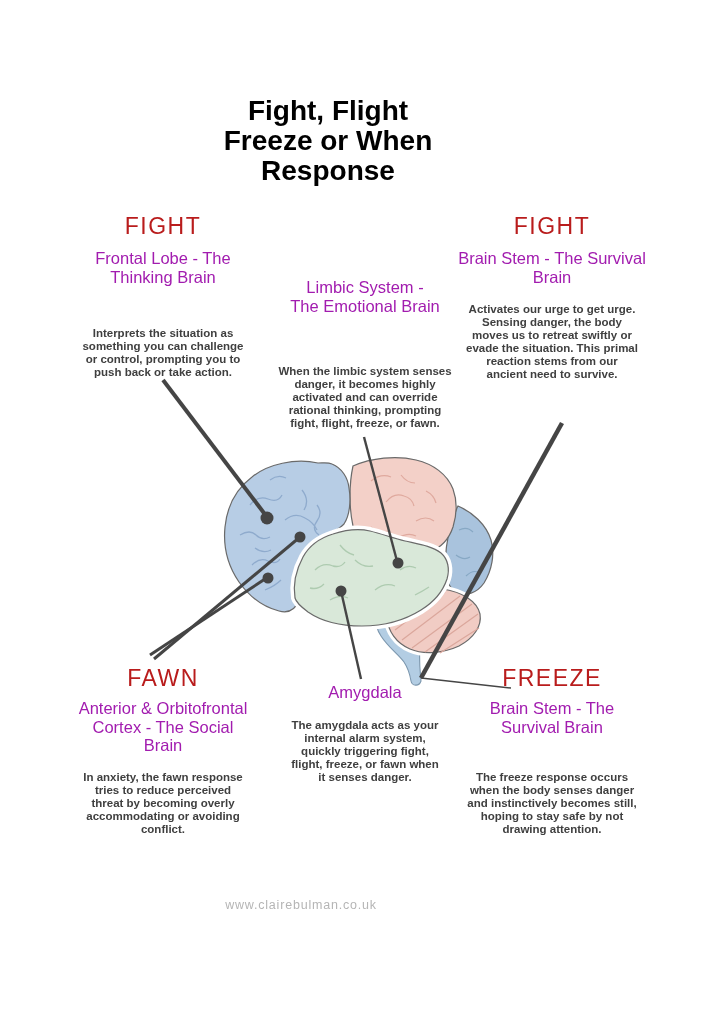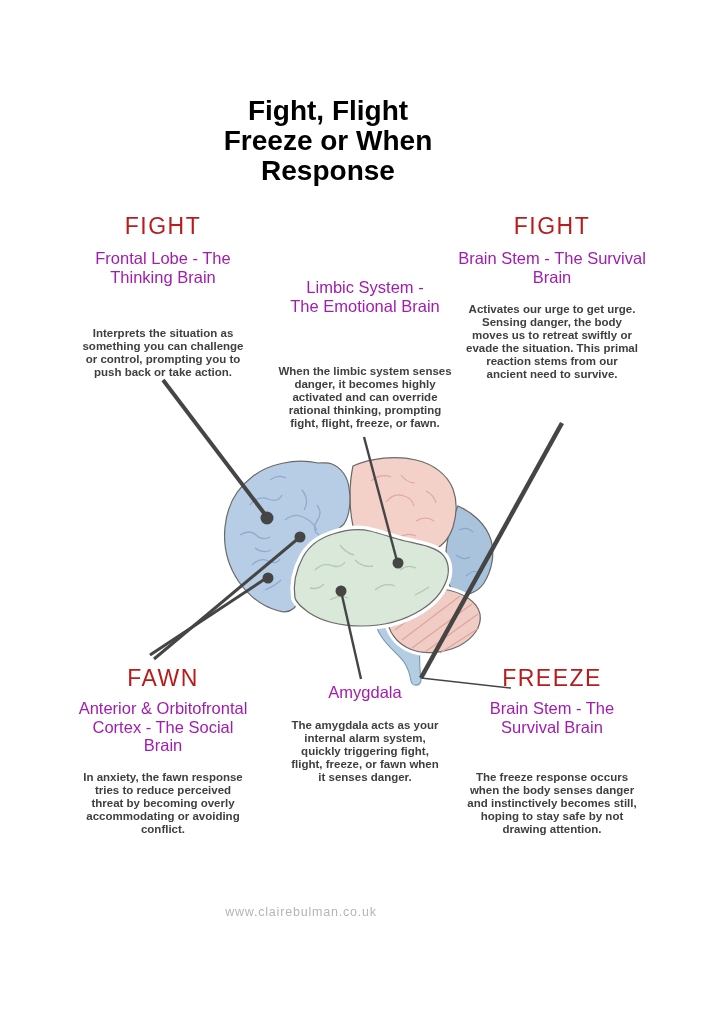--- a/index.html
+++ b/index.html
@@ -41,21 +41,20 @@
     line-height:13px;
     z-index:2;
   }
   .footer{
     left:0;top:898px;width:602px;
     text-align:center;
     color:#b5b5b5;
     font-size:12.5px;font-weight:400;
     letter-spacing:0.8px;
     z-index:2;
-    margin-top:7px;
   }
   
   #fight-header{left:68px;top:214px;width:190px;}
   #fight-sub{left:68px;top:249px;width:190px;}
   #fight-body{left:80px;top:303px;width:166px;margin-top:24px;}
   #limbic-sub{left:290px;top:278px;width:150px;}
   #limbic-body{left:276px;top:343px;width:178px;margin-top:22px;}
   #flight-header{left:457px;top:214px;width:190px;}
   #flight-sub{left:457px;top:249px;width:190px;}
   #flight-body{left:465px;top:303px;width:174px;}

